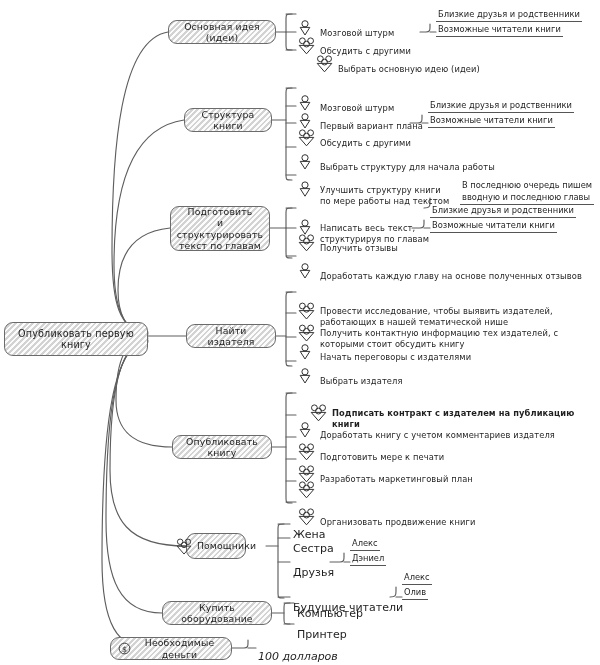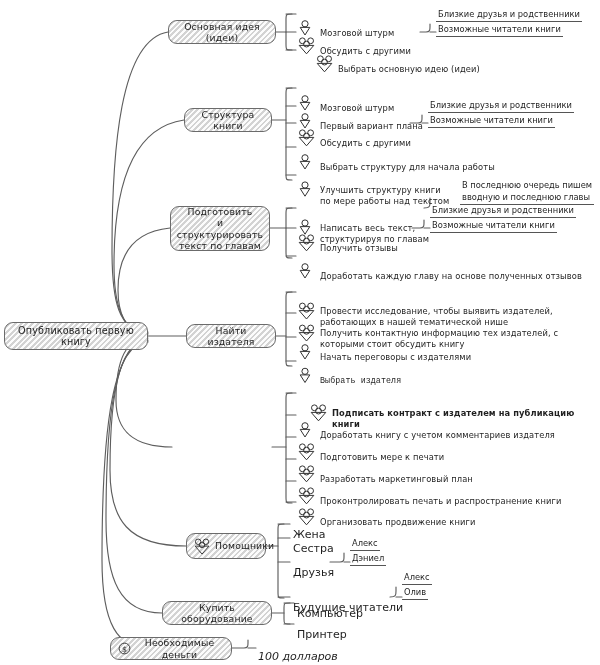--- a/index.html
+++ b/index.html
@@ -179,21 +179,21 @@
       <path d="M272,613 L284,613"></path>
       <path d="M290,603 C284,603 284,603 284,608 L284,619 C284,624 284,624 290,624"></path>
       <path d="M284,603 L294,603"></path>
         <path d="M284,624 L294,624"></path>
 
       <path d="M232,648 L244,648 C248,648 248,646 248,643 L248,640"></path>
       <path d="M248,648 L256,648"></path>
     </g>
   </svg>
 
-  <div class="node root" style="left:4px; top:322px; width:144px; height:28px;">
+  <div class="node root" style="left:4px; top:322px; width:144px; height:34px;">
     <span>Опубликовать первую книгу</span>
   </div>
 
   <div class="node" style="left:168px; top:20px; width:108px; height:24px;">
     <span>Основная идея (идеи)</span>
   </div>
 
   <div class="leaf" style="left:320px; top:8px;">
     <span class="licon">
       <svg width="14" height="16" viewBox="0 0 14 16">
@@ -365,30 +365,33 @@
   </div>
   <div class="leaf" style="left:320px; top:332px;">
     <span class="licon">
       <svg width="14" height="16" viewBox="0 0 14 16">
           <circle cx="7" cy="4" r="3.1" fill="none" stroke="#333" stroke-width="1"></circle>
           <path d="M2.2 7.6 L11.8 7.6 L7 15.2 Z" fill="none" stroke="#333" stroke-width="1"></path>
         </svg>
     </span>
     <span>Начать переговоры с издателями</span>
   </div>
-  <div class="leaf" style="left:320px; top:356px;font-family:Liberation Mono, monospace;">
+  <div class="leaf" style="left:320px; top:356px;">
     <span class="licon">
       <svg width="14" height="16" viewBox="0 0 14 16">
           <circle cx="7" cy="4" r="3.1" fill="none" stroke="#333" stroke-width="1"></circle>
           <path d="M2.2 7.6 L11.8 7.6 L7 15.2 Z" fill="none" stroke="#333" stroke-width="1"></path>
         </svg>
     </span>
     <span>Выбрать издателя</span>
   </div>
 
+  <div class="node" style="left:172px; top:435px; width:100px; height:24px;">
+    <span>Опубликовать книгу</span>
+  </div>
 
   <div class="leaf" style="left:332px; top:388px;font-weight:bold;">
     <span class="licon">
       <svg width="18" height="18" viewBox="0 0 18 18">
           <circle cx="4.4" cy="4" r="2.9" fill="none" stroke="#333" stroke-width="1"></circle>
           <circle cx="12.6" cy="4" r="2.9" fill="none" stroke="#333" stroke-width="1"></circle>
           <circle cx="8.5" cy="7.3" r="2.9" fill="none" stroke="#333" stroke-width="1"></circle>
           <path d="M1.2 8.6 L15.8 8.6 L8.5 17 Z" fill="none" stroke="#333" stroke-width="1"></path>
         </svg>
     </span>
@@ -427,35 +430,34 @@
   </div>
   <div class="leaf" style="left:320px; top:476px;">
     <span class="licon">
       <svg width="18" height="18" viewBox="0 0 18 18">
           <circle cx="4.4" cy="4" r="2.9" fill="none" stroke="#333" stroke-width="1"></circle>
           <circle cx="12.6" cy="4" r="2.9" fill="none" stroke="#333" stroke-width="1"></circle>
           <circle cx="8.5" cy="7.3" r="2.9" fill="none" stroke="#333" stroke-width="1"></circle>
           <path d="M1.2 8.6 L15.8 8.6 L8.5 17 Z" fill="none" stroke="#333" stroke-width="1"></path>
         </svg>
     </span>
-    <span>Проконтролировать печать и распространение книги</span>
   </div>
   <div class="leaf" style="left:320px; top:497px;">
     <span class="licon">
       <svg width="18" height="18" viewBox="0 0 18 18">
           <circle cx="4.4" cy="4" r="2.9" fill="none" stroke="#333" stroke-width="1"></circle>
           <circle cx="12.6" cy="4" r="2.9" fill="none" stroke="#333" stroke-width="1"></circle>
           <circle cx="8.5" cy="7.3" r="2.9" fill="none" stroke="#333" stroke-width="1"></circle>
           <path d="M1.2 8.6 L15.8 8.6 L8.5 17 Z" fill="none" stroke="#333" stroke-width="1"></path>
         </svg>
     </span>
     <span>Организовать продвижение книги</span>
   </div>
 
-  <div class="node" style="left:186px; top:533px; width:80px; height:26px; justify-content:space-between;">
+  <div class="node" style="left:186px; top:533px; width:60px; height:26px; justify-content:center;">
     <span class="nodeicon">
       <svg width="17" height="17" viewBox="0 0 18 18">
           <circle cx="4.4" cy="4" r="2.9" fill="none" stroke="#333" stroke-width="1"></circle>
           <circle cx="12.6" cy="4" r="2.9" fill="none" stroke="#333" stroke-width="1"></circle>
           <circle cx="8.5" cy="7.3" r="2.9" fill="none" stroke="#333" stroke-width="1"></circle>
           <path d="M1.2 8.6 L15.8 8.6 L8.5 17 Z" fill="none" stroke="#333" stroke-width="1"></path>
         </svg>
     </span>
     <span>Помощники</span>
   </div>

